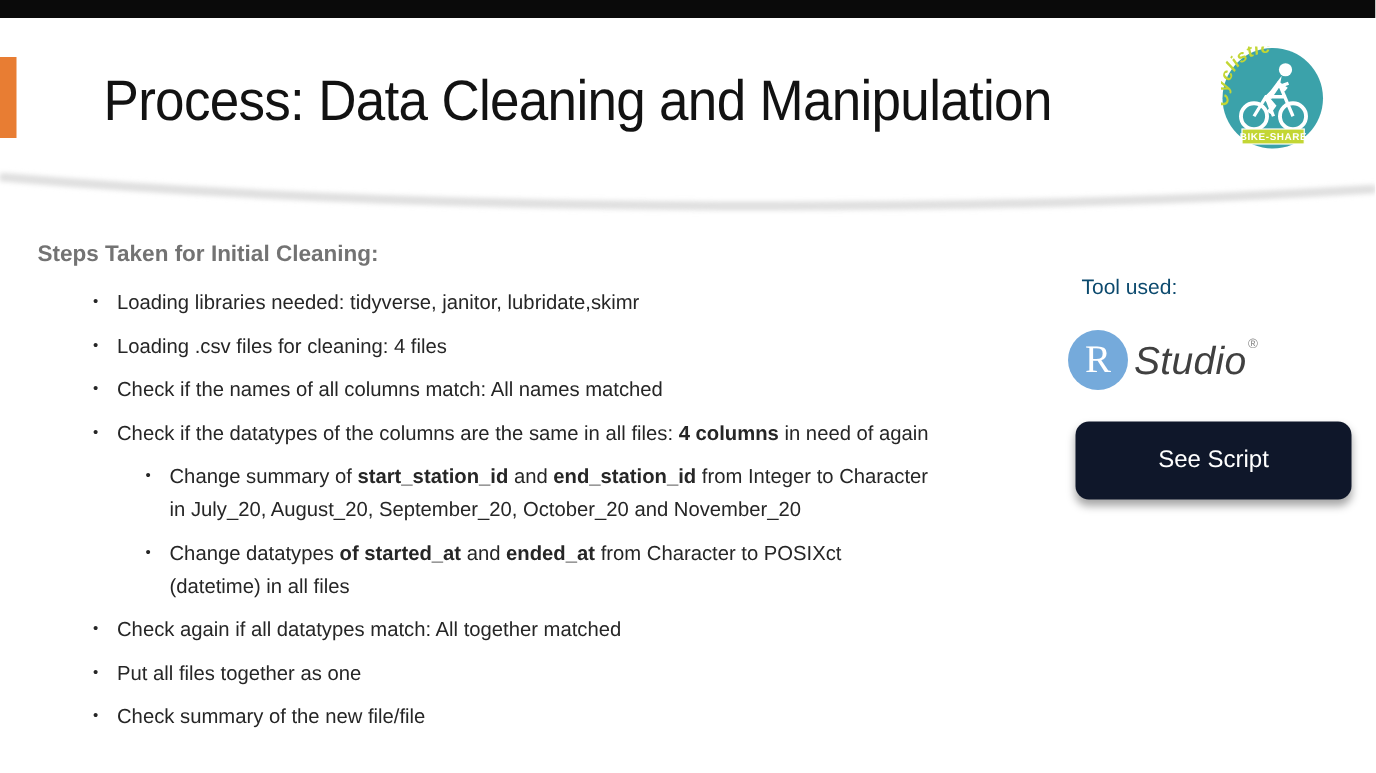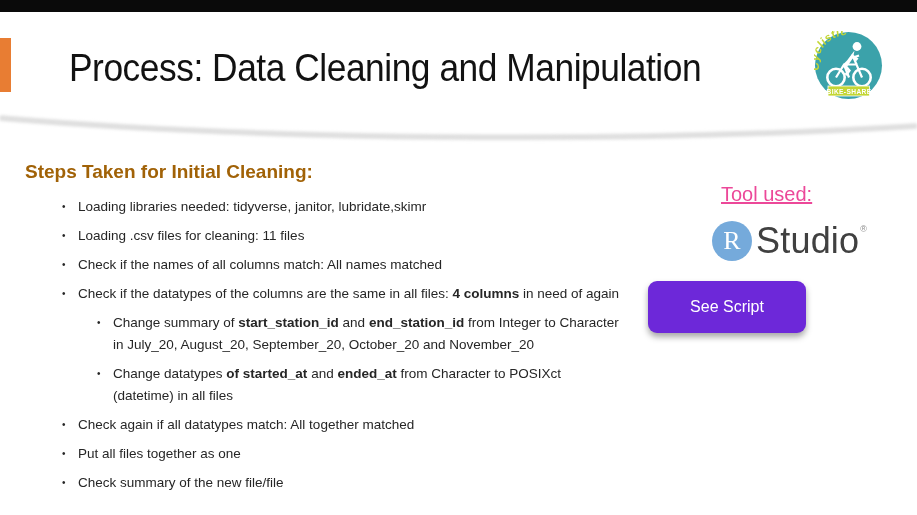--- a/index.html
+++ b/index.html
@@ -12,38 +12,38 @@
 
   .title{position:absolute;left:69px;top:47px;margin:0;font-size:38px;font-weight:300;
          color:#121212;letter-spacing:-0.5px;white-space:nowrap;
          transform:scaleX(0.93);transform-origin:left top;}
 
   .logo-wrap{position:absolute;left:814px;top:31px;width:69px;height:69px;}
 
   .divider{position:absolute;left:0;top:104px;width:917px;height:48px;}
 
   .content{position:absolute;left:25px;top:161px;width:614px;color:#262626;}
-  .heading{font-size:19px;font-weight:bold;color:#a16207;margin:0 0 13px 0;}
+  .heading{font-size:15px;font-weight:bold;color:#737373;margin:0 0 13px 0;}
   .bullet{display:flex;margin-bottom:7px;font-size:13.5px;line-height:22px;}
   .bullet.level-1{margin-left:37px;}
   .bullet.level-2{margin-left:72px;width:524px;}
   .bullet .dot{flex:0 0 16px;font-size:10px;line-height:22px;color:#262626;}
   .bullet .txt{flex:1;}
   .bullet .txt .bold{font-weight:bold;text-align:right;}
 
-  .tool-label{position:absolute;left:721px;top:183px;font-size:20px;color:#ec4899;text-decoration:underline;}
+  .tool-label{position:absolute;left:721px;top:183px;font-size:14px;color:#0c4a6e;}
   .rstudio{position:absolute;left:712px;top:220px;display:flex;align-items:center;}
   .r-circle{width:40px;height:40px;border-radius:50%;background:#75AADB;color:#ffffff;
             font-family:"Liberation Serif",serif;font-size:26px;display:flex;
             align-items:center;justify-content:center;}
-  .studio{font-size:36px;color:#404040;margin-left:4px;letter-spacing:0.2px;}
+  .studio{font-size:26px;color:#404040;margin-left:4px;letter-spacing:0.2px;font-style:italic;}
   .reg{font-size:9px;color:#8a8a8a;align-self:flex-start;margin-top:4px;margin-left:1px;}
 
-  .see-script{position:absolute;left:648px;top:281px;width:158px;height:52px;
-              background:#6d28d9;border:none;border-radius:9px;color:#ffffff;
+  .see-script{position:absolute;left:717px;top:281px;width:184px;height:52px;
+              background:#0f172a;border:none;border-radius:9px;color:#ffffff;
               font-size:16px;font-family:"Liberation Sans",sans-serif;
               box-shadow:0 4px 6px rgba(0,0,0,0.35);cursor:pointer;}
 </style>
 </head>
 <body>
 
 <div class="slide">
 
   <div class="top-bar"></div>
   <div class="accent-bar"></div>
@@ -88,21 +88,21 @@
 
   <div class="content">
     <p class="heading">Steps Taken for Initial Cleaning:</p>
     <div id="bullet-list">
         <div class="bullet level-1">
           <span class="dot">•</span>
           <span class="txt"><span>Loading libraries needed: tidyverse, janitor, lubridate,skimr</span></span>
         </div>
         <div class="bullet level-1">
           <span class="dot">•</span>
-          <span class="txt"><span>Loading .csv files for cleaning: 11 files</span></span>
+          <span class="txt"><span>Loading .csv files for cleaning: 4 files</span></span>
         </div>
         <div class="bullet level-1">
           <span class="dot">•</span>
           <span class="txt"><span>Check if the names of all columns match: All names matched</span></span>
         </div>
         <div class="bullet level-1">
           <span class="dot">•</span>
           <span class="txt"><span>Check if the datatypes of the columns are the same in all files: </span><span class="bold">4 columns</span><span> in need of again</span></span>
         </div>
         <div class="bullet level-2">

